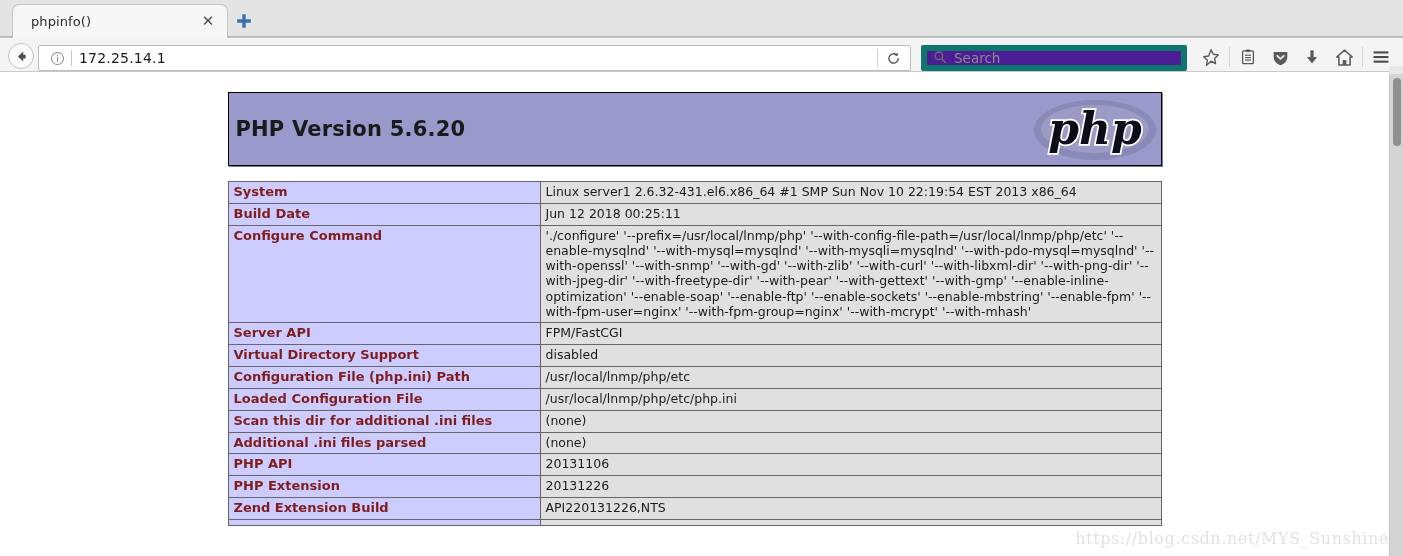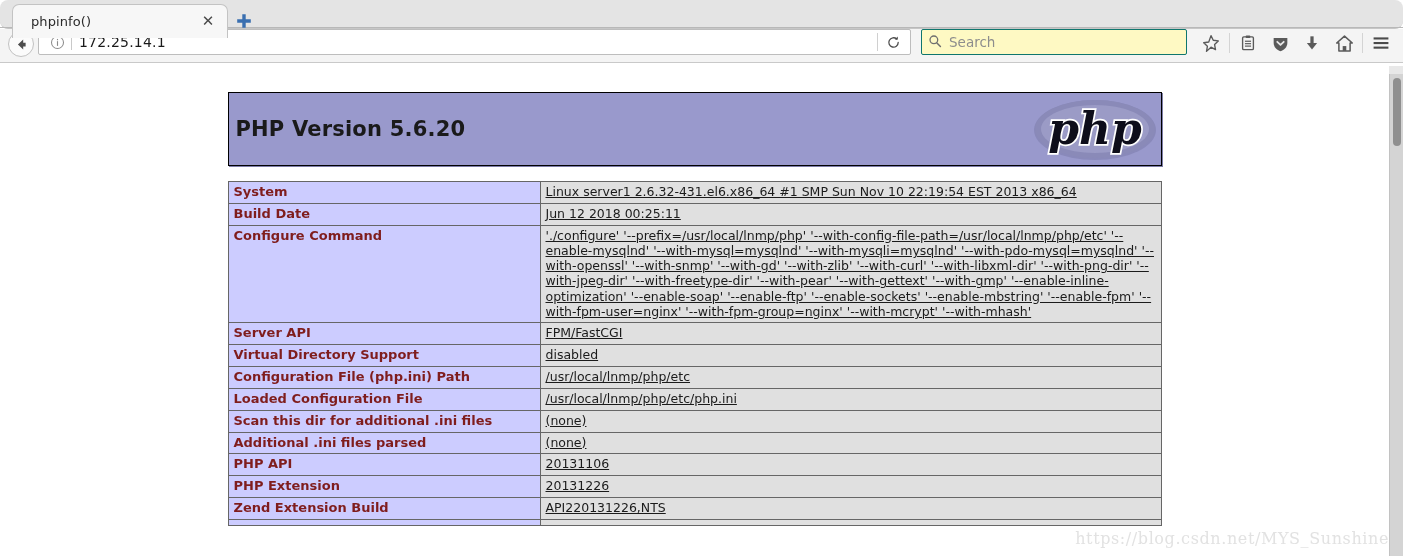--- a/index.html
+++ b/index.html
@@ -12,25 +12,24 @@
   }
 
   
   .browser {
     width: 1403px; height: 556px;
     position: relative;
     background: #ffffff;
   }
 
   .tabbar {
-    height: 29px;
+    height: 38px;
     background: #e4e4e4;
     position: relative;
     border-bottom: 1px solid #c6c6c6;
-    border-radius: 8px;
   }
   .tabbar::before {
     content: "";
     position: absolute;
     left: 0; right: 0; bottom: 0;
     height: 1px;
     background: #b8b8b8;
   }
   .tab {
     position: absolute;
@@ -71,21 +70,21 @@
     cursor: pointer;
     z-index: 4;
   }
   .newtab svg { display: block; }
 
   .navbar {
     height: 34px;
     background: #f4f4f4;
     border-bottom: 1px solid #c9c9c9;
     display: flex;
-    align-items: flex-start;
+    align-items: flex-end;
     padding: 0 6px;
     gap: 0px;
   }
   .navbtn {
     width: 30px; height: 30px;
     display: flex; align-items: center; justify-content: center;
     cursor: pointer;
     flex: 0 0 auto;
   }
   .back-circle {
@@ -134,22 +133,22 @@
   }
   .reloadbtn {
     width: 30px; height: 26px;
     display: flex; align-items: center; justify-content: center;
     cursor: pointer;
     flex: 0 0 auto;
   }
   .searchbar {
     width: 266px;
     height: 26px;
-    background: #fef9c3;
-    border: 1px solid #0f766e;
+    background: #4c1d95;
+    border: 6px solid #0f766e;
     border-radius: 2px;
     display: flex;
     align-items: center;
     padding: 0 6px;
     margin-left: 6px;
     flex: 0 0 auto;
   }
   .search-ph {
     font-size: 13.5px;
     color: #8d8d8d;
@@ -238,21 +237,20 @@
     font-size: 13px;
     font-weight: bold;
     color: #7f1d1d;
     white-space: nowrap;
   }
   td.v {
     background: #e0e0e0;
     font-size: 12.5px;
     color: #1b1b1b;
     word-break: break-word;
-    text-decoration: underline;
   }
 
   
   .scrollbar {
     position: absolute;
     right: 0; top: 73px;
     width: 14px;
     height: 483px;
     background: #d4d4d4;
     border-left: 1px solid #c2c2c2;

